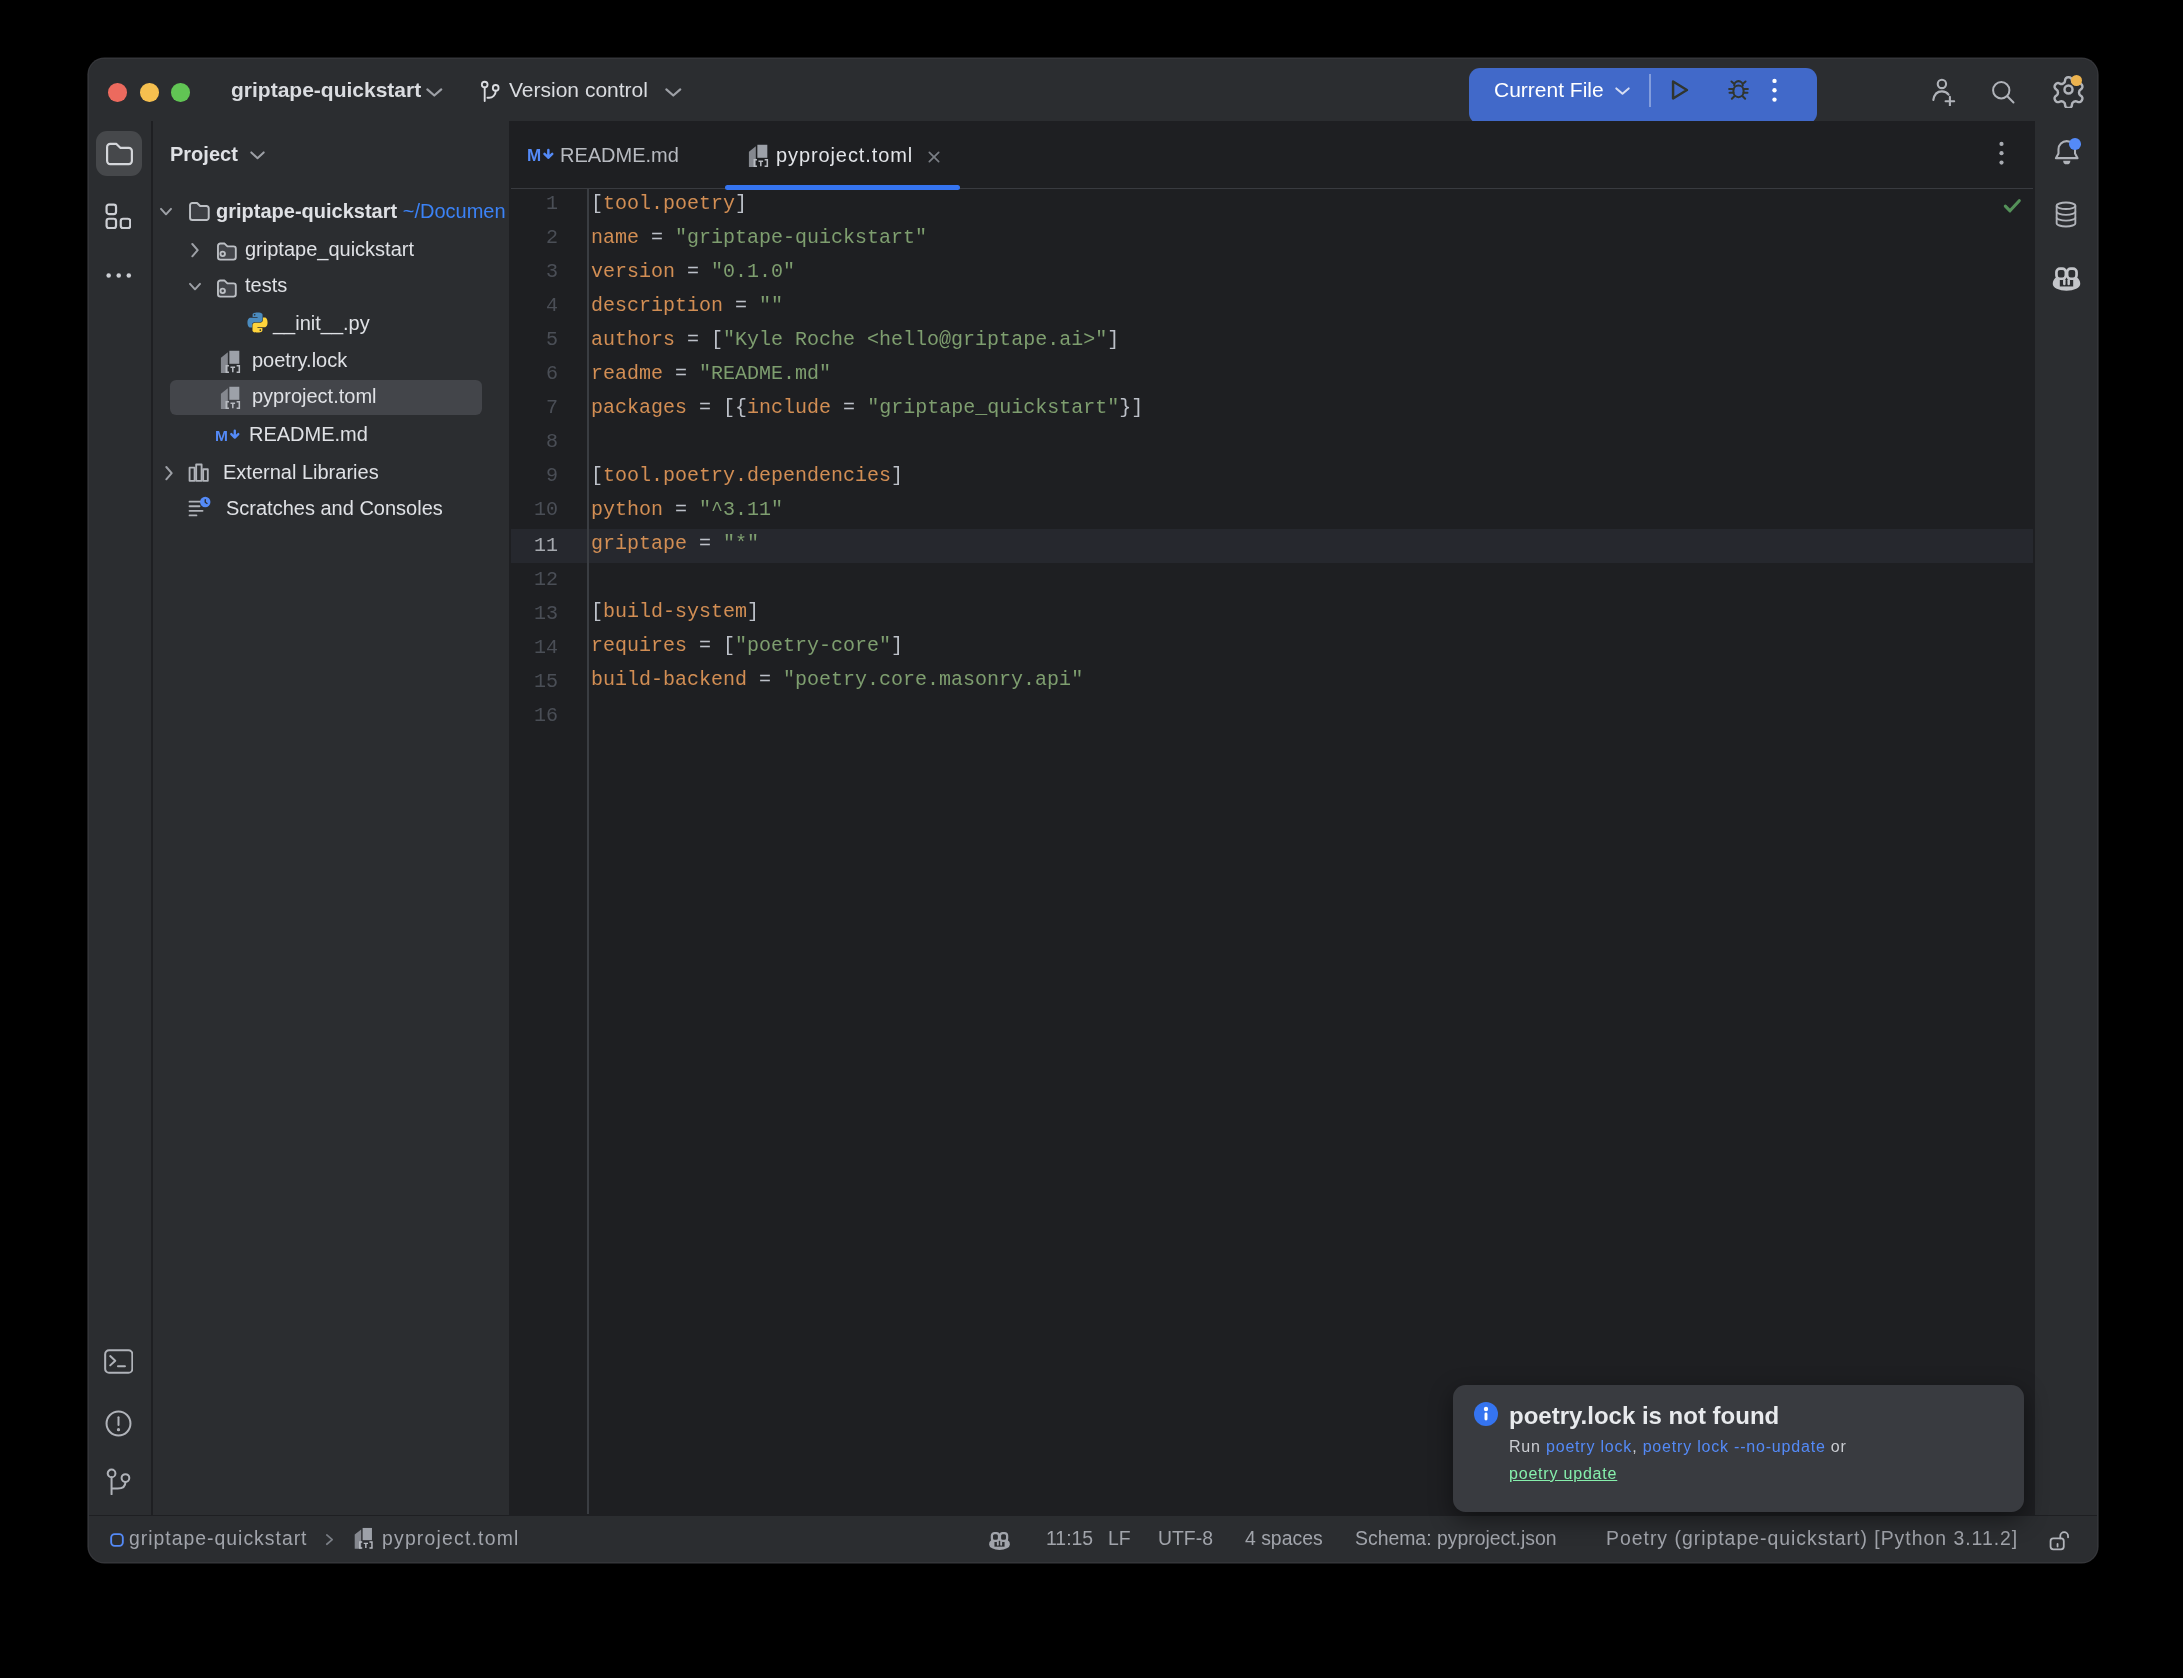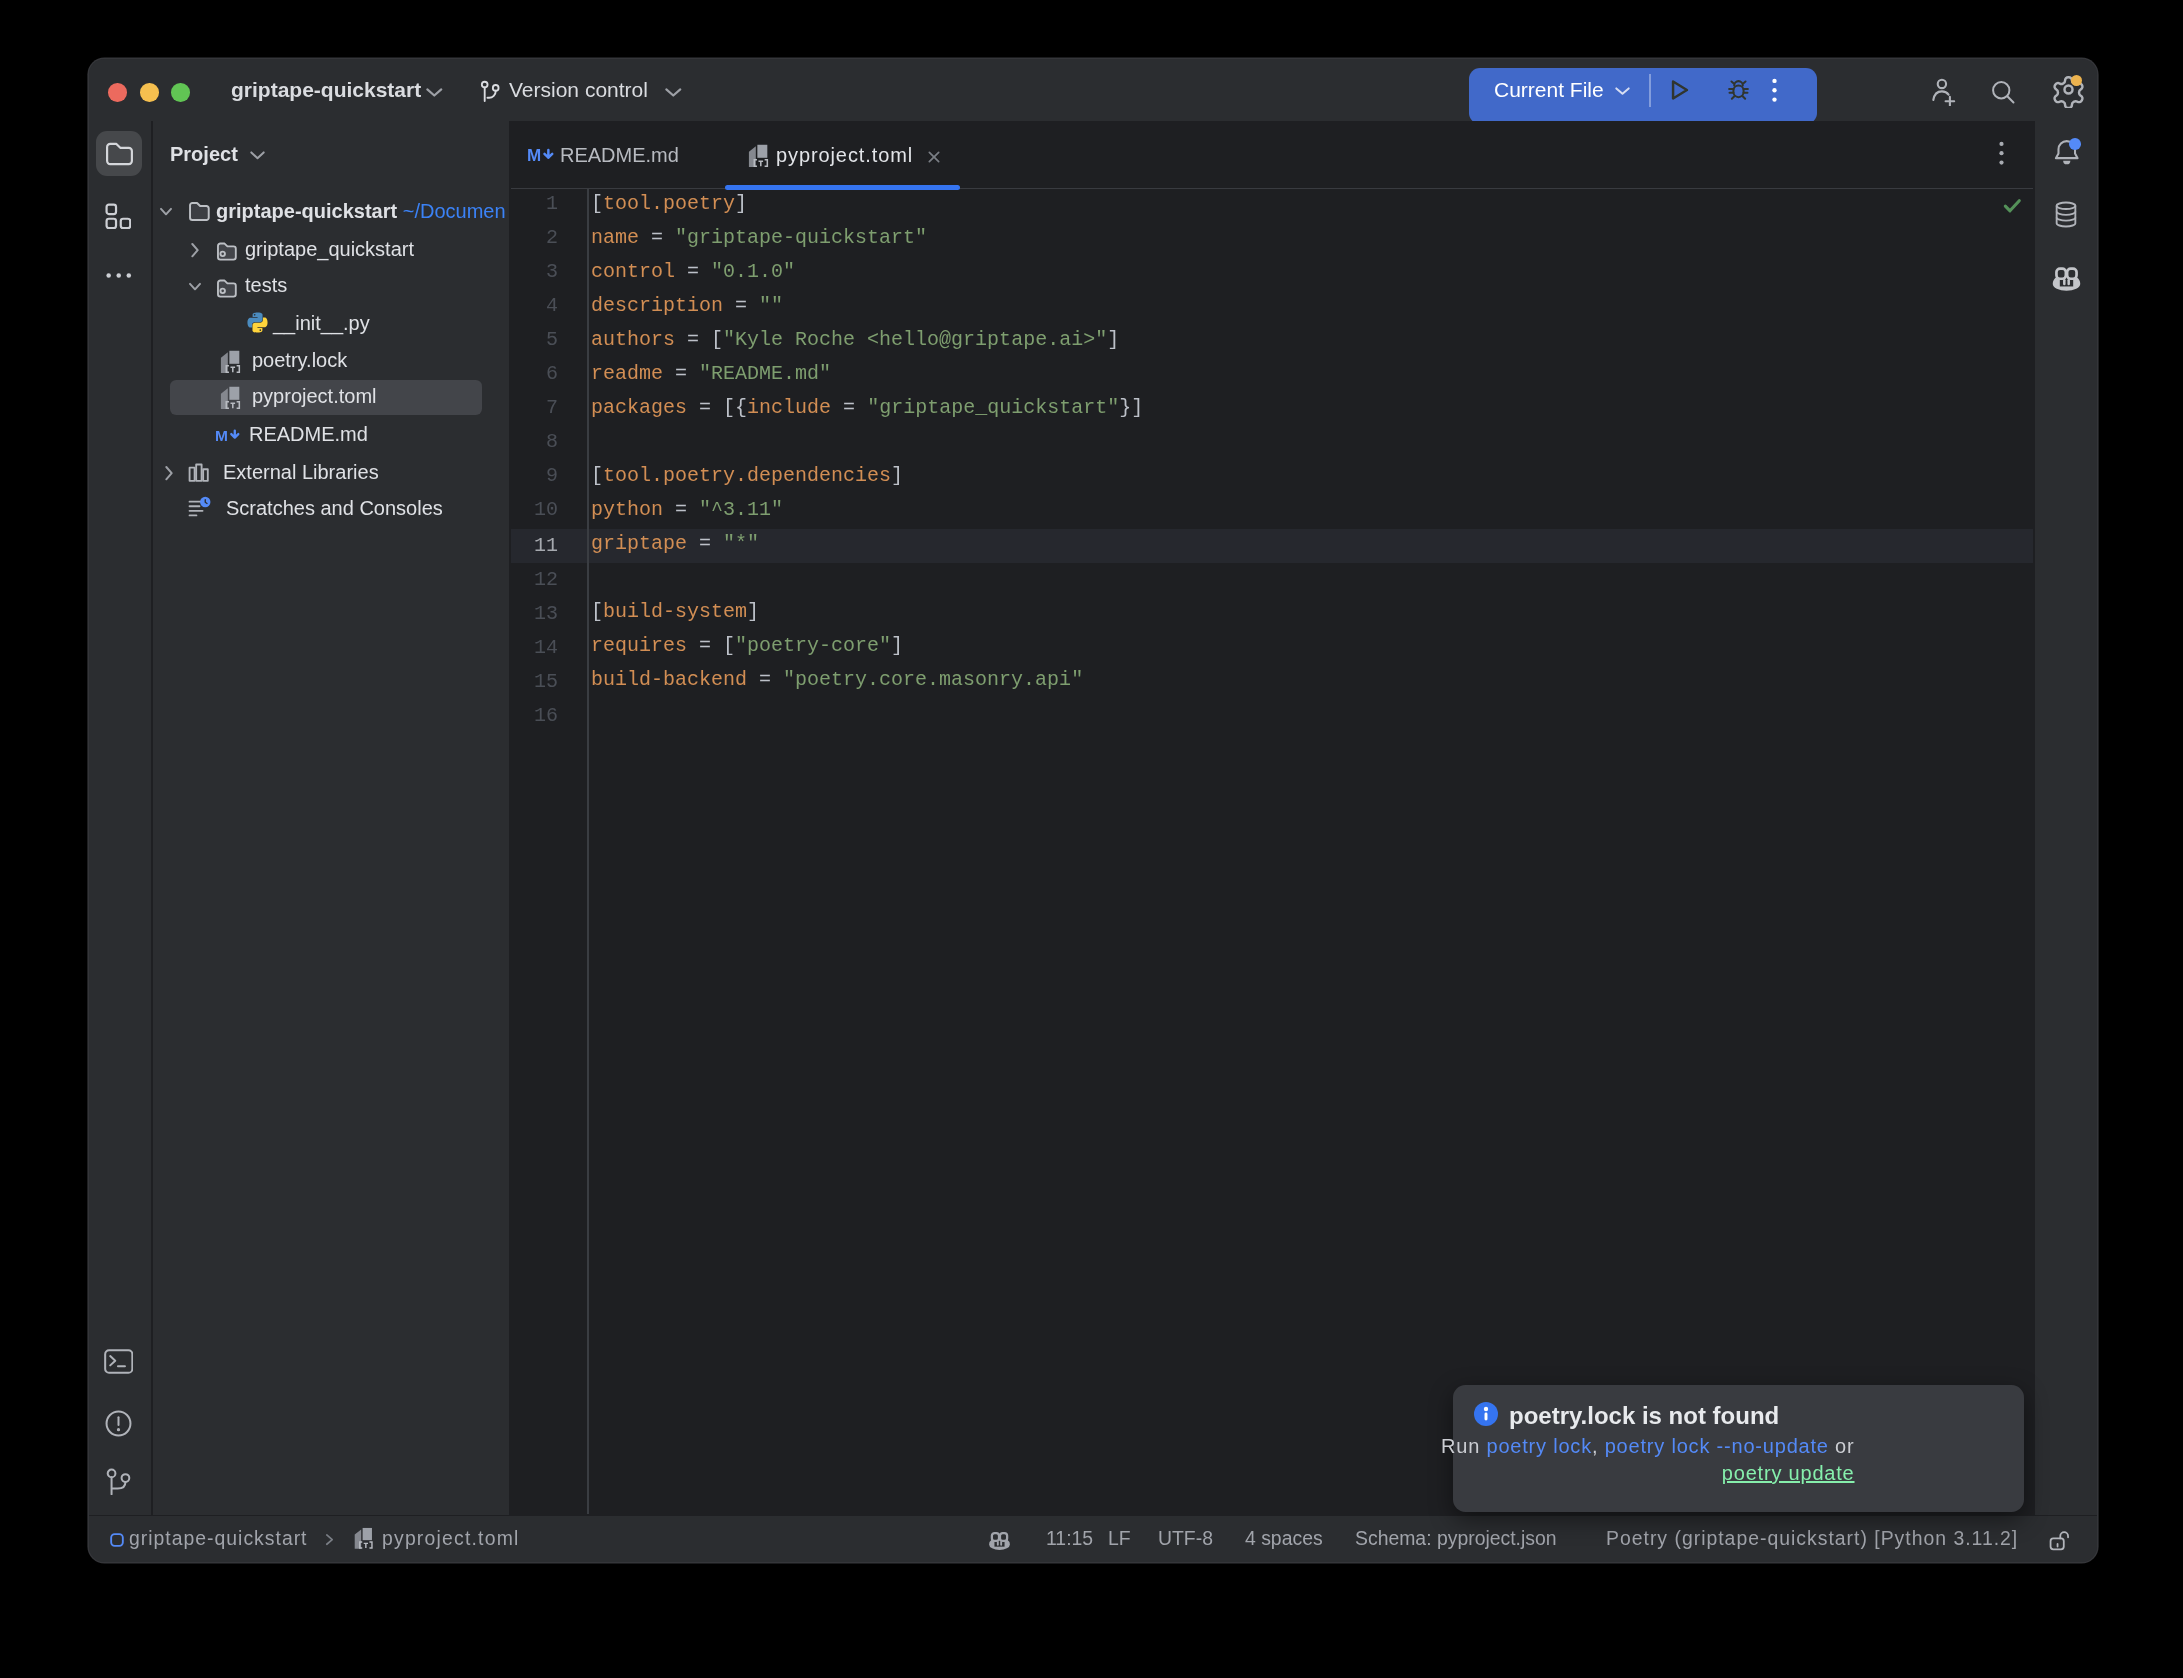--- a/index.html
+++ b/index.html
@@ -249,21 +249,21 @@
   <div class="num" style="top:504px;">12<br>13<br>14<br>15<br>16</div>
 
   <div class="abs" style="left:498px; top:130px; width:1.6px; height:1325px; background:#3a3d42;"></div>
 
   <svg class="abs" style="left:1914px; top:139px;" width="18.6" height="15.5" viewBox="0 0 24 20">
       <path d="M3 10.5 L9 16.5 L21 3.5" fill="none" stroke="#549159" stroke-width="4" stroke-linecap="round" stroke-linejoin="round"></path>
     </svg>
 
   <div class="codeline" style="top:128px;"><span class="p">[</span><span class="k">tool.poetry</span><span class="p">]</span>
 <span class="k">name</span> <span class="p">=</span> <span class="s">"griptape-quickstart"</span>
-<span class="k">control</span> <span class="p">=</span> <span class="s">"0.1.0"</span>
+<span class="k">version</span> <span class="p">=</span> <span class="s">"0.1.0"</span>
 <span class="k">description</span> <span class="p">=</span> <span class="s">""</span>
 <span class="k">authors</span> <span class="p">=</span> <span class="p">[</span><span class="s">"Kyle Roche &lt;hello@griptape.ai&gt;"</span><span class="p">]</span>
 <span class="k">readme</span> <span class="p">=</span> <span class="s">"README.md"</span>
 <span class="k">packages</span> <span class="p">=</span> <span class="p">[{</span><span class="k">include</span> <span class="p">=</span> <span class="s">"griptape_quickstart"</span><span class="p">}]</span>
 
 <span class="p">[</span><span class="k">tool.poetry.dependencies</span><span class="p">]</span>
 <span class="k">python</span> <span class="p">=</span> <span class="s">"^3.11"</span>
 <span class="k">griptape</span> <span class="p">=</span> <span class="s">"*"</span>
 
 <span class="p">[</span><span class="k">build-system</span><span class="p">]</span>
@@ -338,15 +338,15 @@
     <path d="M14.5 12 V9 a5 5 0 0 1 10 0 v1.5"></path>
   </svg>
 
   <div class="notif"></div>
   <div class="abs" style="left:1385px; top:1343px; width:24px; height:24px; border-radius:50%; background:#3574f0;"></div>
   <svg class="abs" style="left:1385px; top:1343px;" width="24" height="24" viewBox="0 0 31 31">
     <circle cx="15.5" cy="9" r="2.8" fill="#fff"></circle>
     <rect x="13.6" y="13.5" width="3.8" height="10.5" rx="1.9" fill="#fff"></rect>
   </svg>
   <div class="abs" style="left:1420px; top:1345px; font-size:24px; line-height:23px; font-weight:bold; color:#e8eaed;">poetry.lock is not found</div>
-  <div class="abs" style="left:1352px; top:1374px; font-size:20px; line-height:27px; color:#cbcdd2; letter-spacing:0.8px;text-align:right;">Run <span style="color:#548af7;">poetry lock</span>, <span style="color:#548af7;">poetry lock --no-update</span> or<br><span style="color:#86efac;text-decoration:underline;">poetry update</span></div>
+  <div class="abs" style="left:1420px; top:1374px; font-size:16px; line-height:27px; color:#cbcdd2; letter-spacing:0.8px;">Run <span style="color:#548af7;">poetry lock</span>, <span style="color:#548af7;">poetry lock --no-update</span> or<br><span style="color:#86efac;text-decoration:underline;">poetry update</span></div>
 </div>
 
 
 </body></html>

